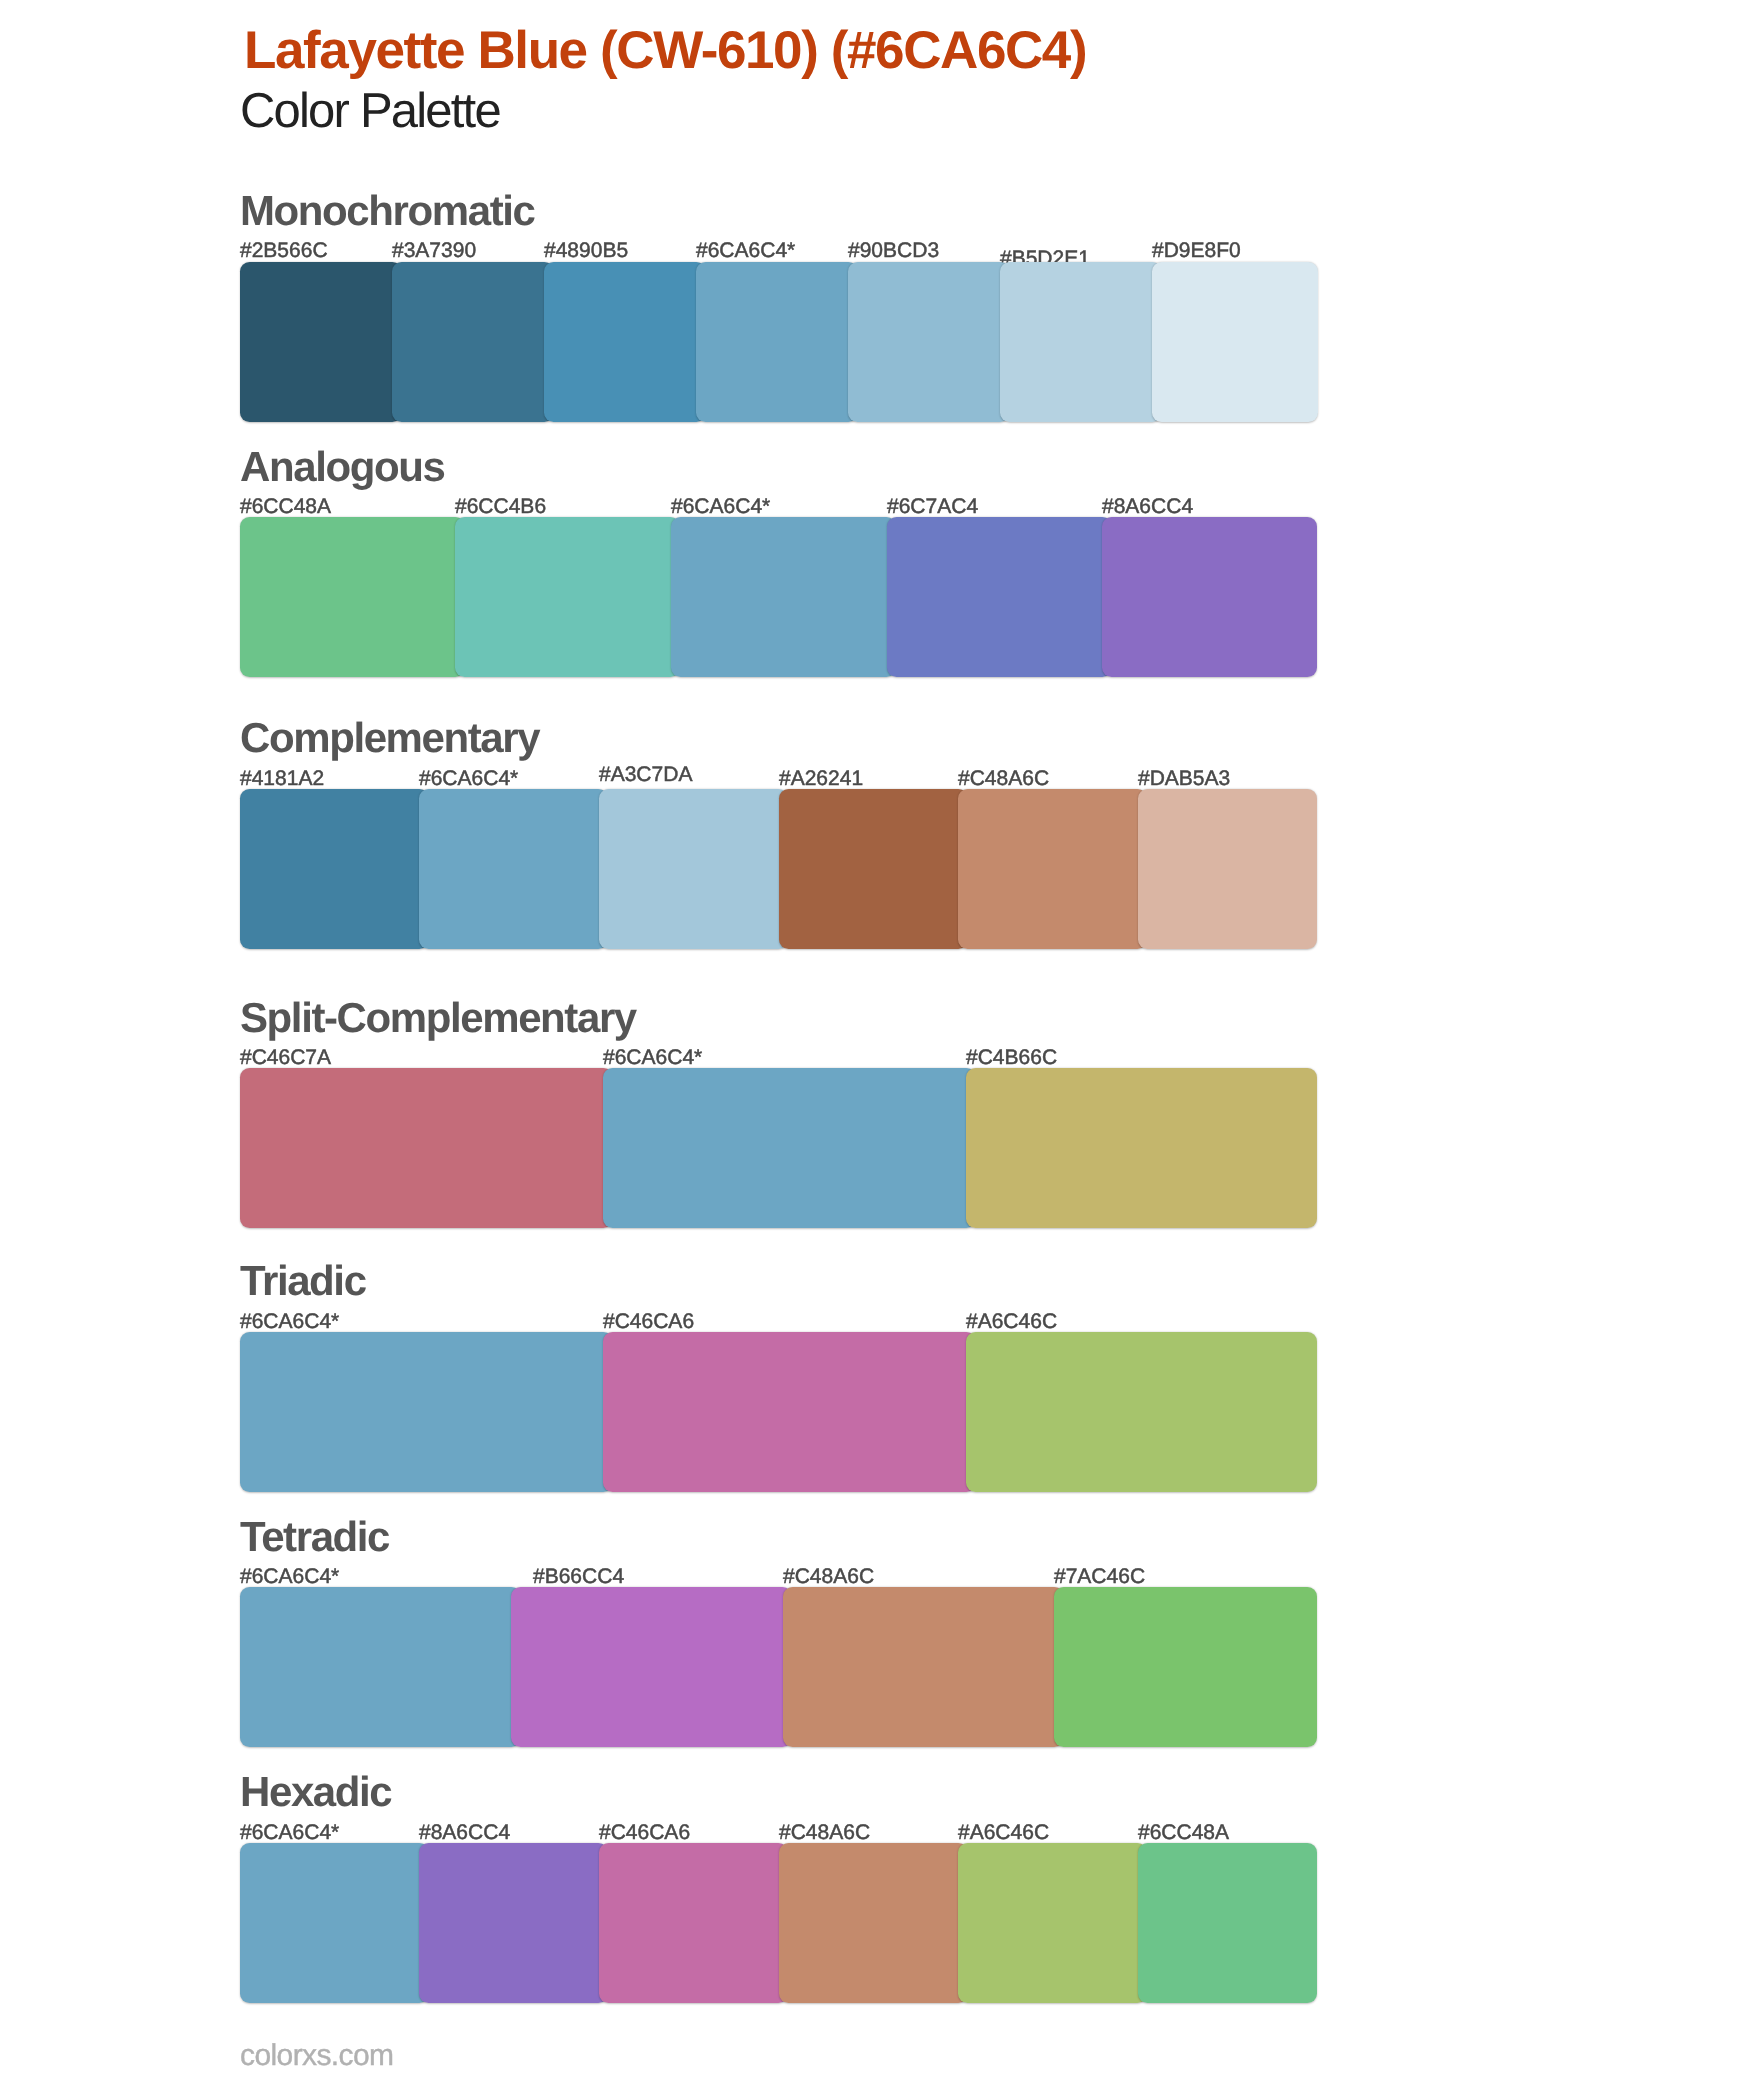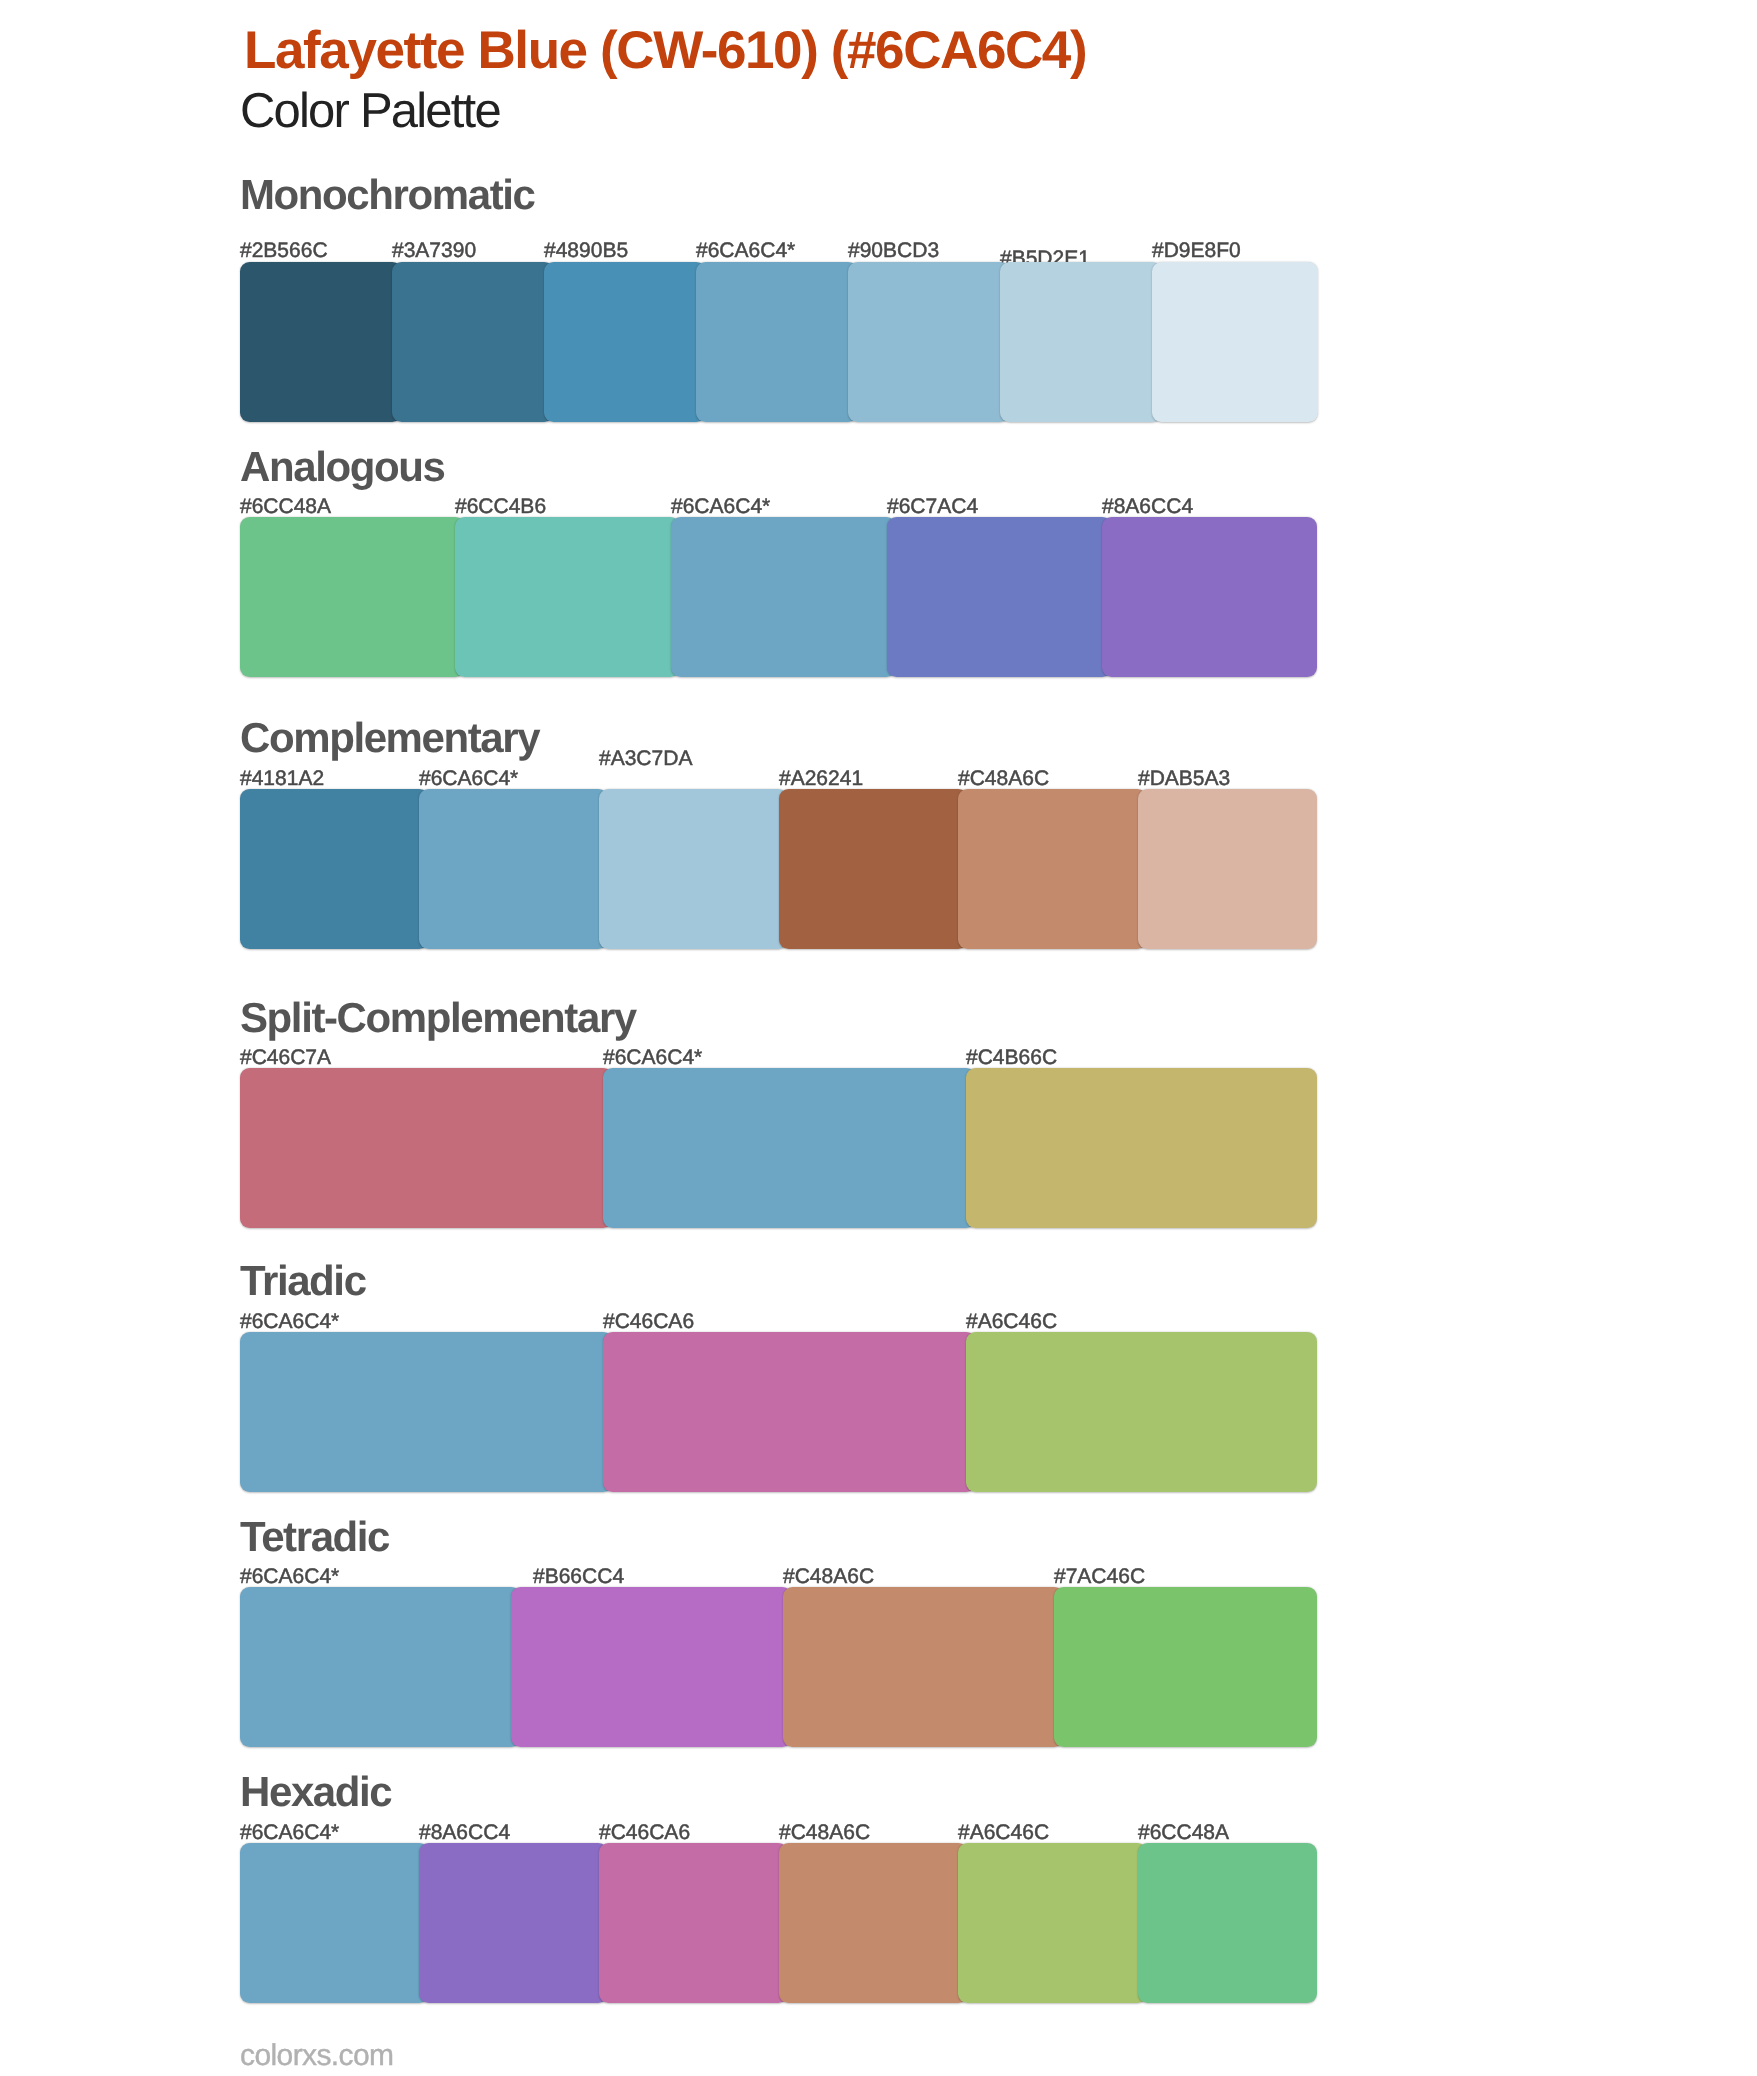--- a/index.html
+++ b/index.html
@@ -33,21 +33,21 @@
 </style>
 </head>
 <body>
 
 <div class="page">
 
   <h1 class="title">Lafayette Blue (CW-610) (#6CA6C4)</h1>
   <h2 class="subtitle">Color Palette</h2>
 
   <section class="section">
-    <h2 class="sec-title" style="top:174px">Monochromatic</h2>
+    <h2 class="sec-title" style="top:190px">Monochromatic</h2>
     <div class="labels">
       <span class="lab" style="left:240px;top:240px">#2B566C</span>
       <span class="lab" style="left:392px;top:240px">#3A7390</span>
       <span class="lab" style="left:544px;top:240px">#4890B5</span>
       <span class="lab" style="left:696px;top:240px">#6CA6C4*</span>
       <span class="lab" style="left:848px;top:240px">#90BCD3</span>
       <span class="lab" style="left:1000px;top:248px">#B5D2E1</span>
       <span class="lab" style="left:1152px;top:240px">#D9E8F0</span>
     </div>
     <div class="swatches">
@@ -75,21 +75,21 @@
       <div class="sw" style="left:671px;top:517px;width:225px;background:#6CA6C4;z-index:3" title="#6CA6C4"></div>
       <div class="sw" style="left:887px;top:517px;width:225px;background:#6C7AC4;z-index:4" title="#6C7AC4"></div>
       <div class="sw" style="left:1102px;top:517px;width:215px;background:#8A6CC4;z-index:5" title="#8A6CC4"></div>
     </div>
   </section>
   <section class="section">
     <h2 class="sec-title" style="top:717px">Complementary</h2>
     <div class="labels">
       <span class="lab" style="left:240px;top:768px">#4181A2</span>
       <span class="lab" style="left:419px;top:768px">#6CA6C4*</span>
-      <span class="lab" style="left:599px;top:748px">#A3C7DA</span>
+      <span class="lab" style="left:599px;top:764px">#A3C7DA</span>
       <span class="lab" style="left:779px;top:768px">#A26241</span>
       <span class="lab" style="left:958px;top:768px">#C48A6C</span>
       <span class="lab" style="left:1138px;top:768px">#DAB5A3</span>
     </div>
     <div class="swatches">
       <div class="sw" style="left:240px;top:789px;width:189px;background:#4181A2;z-index:1" title="#4181A2"></div>
       <div class="sw" style="left:419px;top:789px;width:189px;background:#6CA6C4;z-index:2" title="#6CA6C4"></div>
       <div class="sw" style="left:599px;top:789px;width:189px;background:#A3C7DA;z-index:3" title="#A3C7DA"></div>
       <div class="sw" style="left:779px;top:789px;width:189px;background:#A26241;z-index:4" title="#A26241"></div>
       <div class="sw" style="left:958px;top:789px;width:189px;background:#C48A6C;z-index:5" title="#C48A6C"></div>

